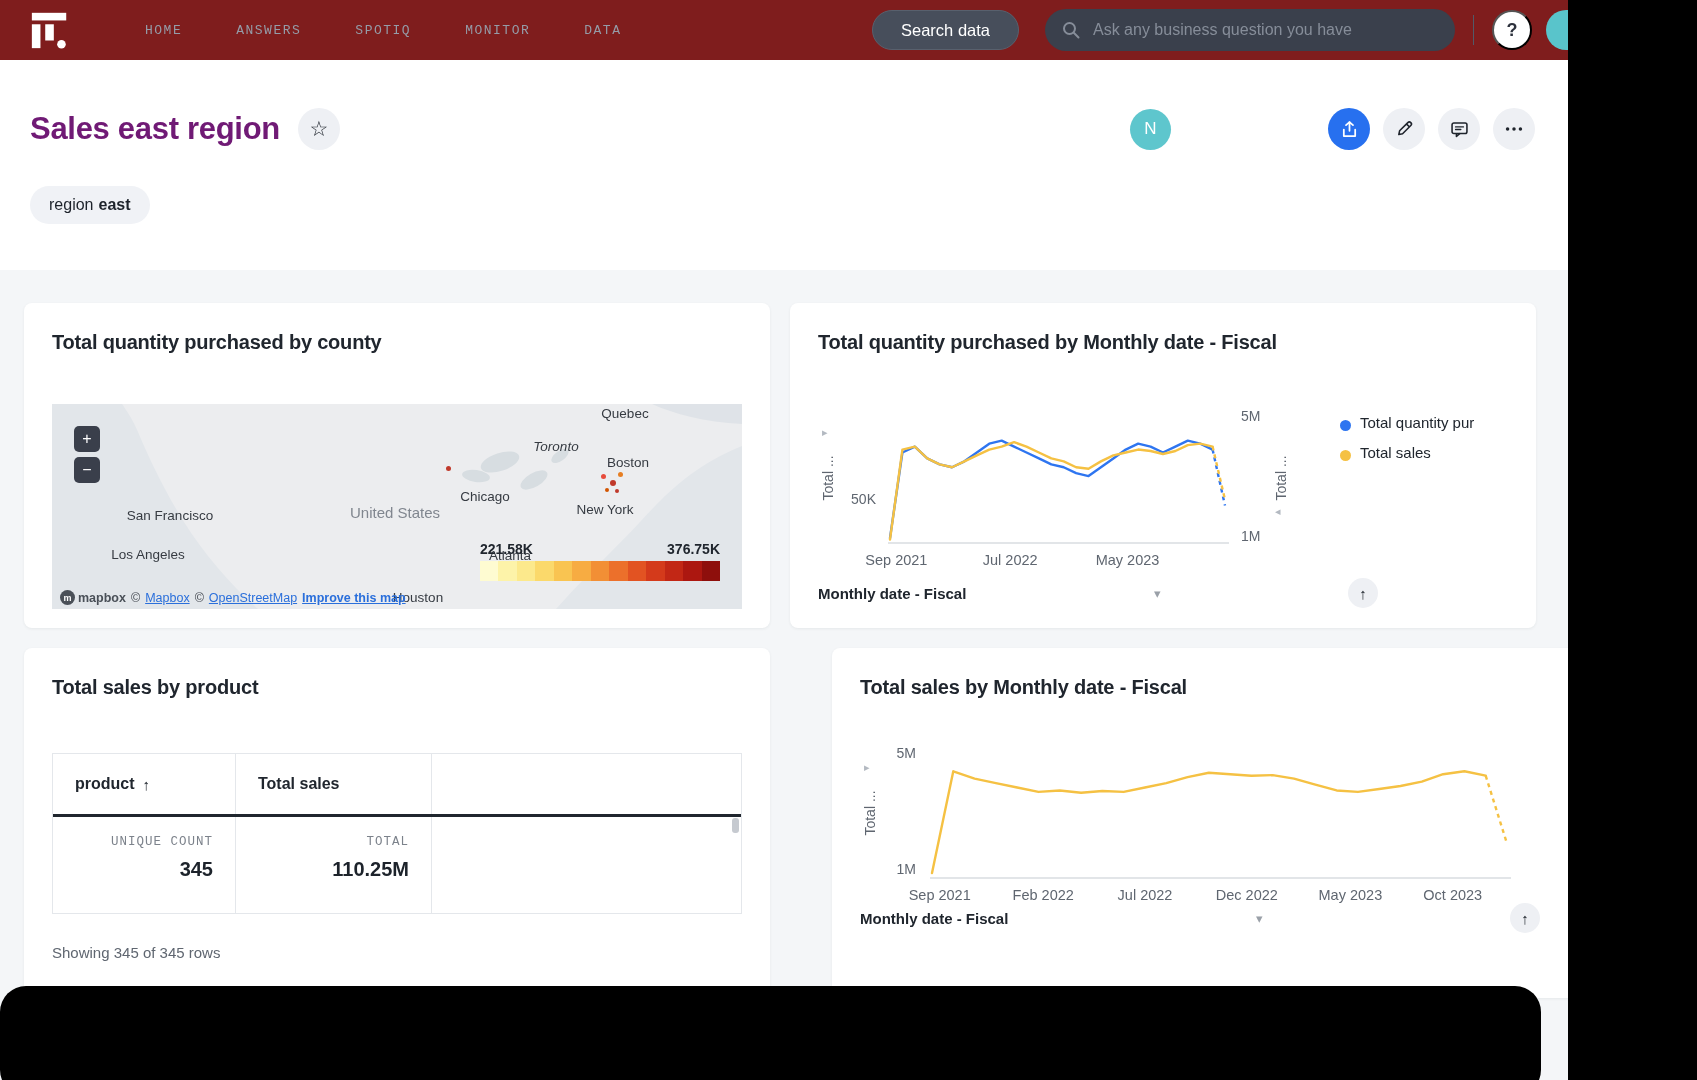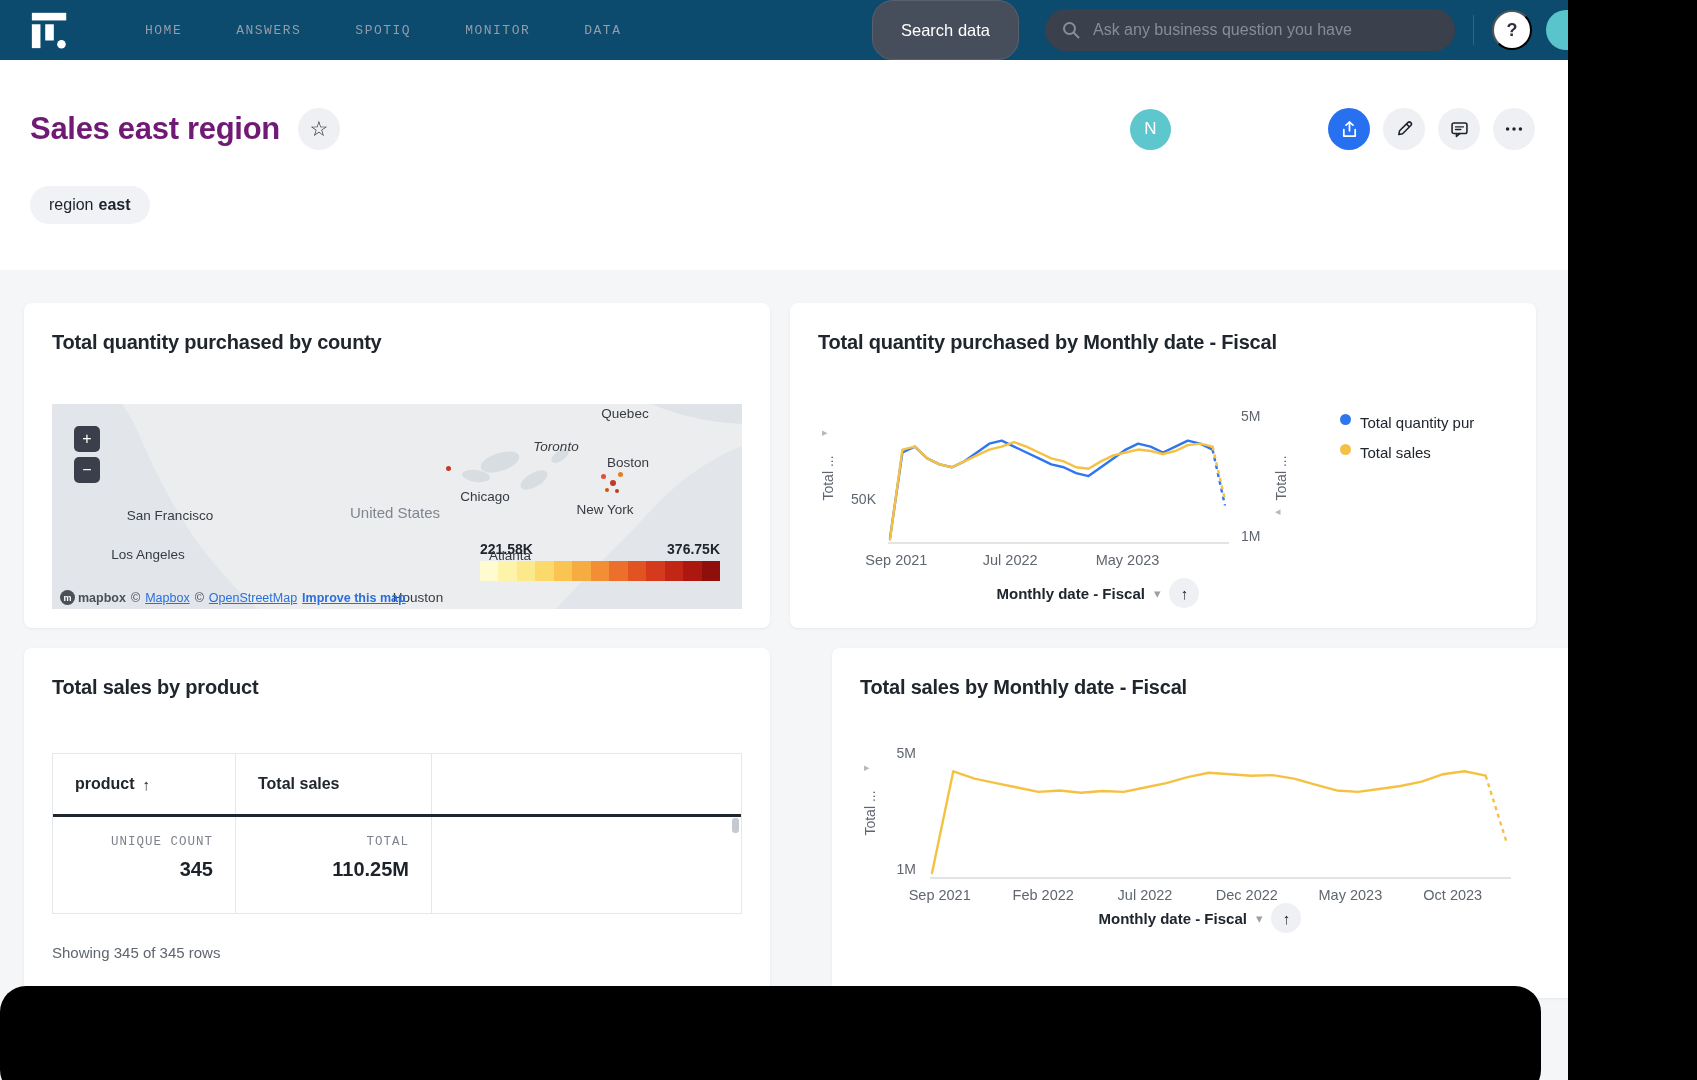--- a/index.html
+++ b/index.html
@@ -4,29 +4,29 @@
 <style>
   * { box-sizing: border-box; }
   html,body { margin:0; padding:0; }
   body {
     width:1697px; height:1080px; position:relative; overflow:hidden;
     background:#000; font-family:"Liberation Sans", sans-serif; color:#1d232b;
   }
   .app { position:absolute; left:0; top:0; width:1568px; height:1080px; background:#f4f6f8; overflow:hidden; }
 
   
-  .topnav { position:absolute; left:0; top:0; width:100%; height:60px; background:#0c4a6e;
+  .topnav { position:absolute; left:0; top:0; width:100%; height:60px; background:#7f1d1d;
             display:flex; align-items:center; padding-left:28px; overflow:hidden; }
   .logo { width:44px; height:42px; margin-right:46px; flex-shrink:0; }
   .nav-items { display:flex; height:60px; }
   .nav-item { display:flex; align-items:center; padding:0 27px; font-family:"Liberation Mono", monospace;
               font-size:13px; letter-spacing:1.5px; color:#959ca8; position:relative; cursor:pointer; white-space:nowrap; }
   .nav-item.active { color:#fff; font-weight:700; }
   .nav-item.active::after { content:""; position:absolute; left:0; right:0; bottom:0; height:3px; background:#fff; }
-  .search-btn { margin-left:auto; height:60px; padding:4px 28px; border-radius:21px; background:#474e5b;
+  .search-btn { margin-left:auto; height:40px; padding:4px 28px; border-radius:21px; background:#474e5b;
                 border:1px solid #58606d; color:#fff; font-size:16.5px; display:flex; align-items:center; cursor:pointer; }
   .ask-wrap { width:410px; height:42px; margin-left:26px; border-radius:21px; background:#3a404c;
               display:flex; align-items:center; gap:10px; padding:0 16px; flex-shrink:0; }
   .ask-wrap input { flex:1; background:transparent; border:none; outline:none; color:#c7ccd4; font-size:16px; }
   .ask-wrap input::placeholder { color:#868d99; }
   .nav-divider { width:1px; height:30px; background:#525a68; margin:0 18px; flex-shrink:0; }
   .help-btn { width:40px; height:40px; border-radius:50%; background:#fff; color:#2c313c; font-weight:700;
               font-size:18px; display:flex; align-items:center; justify-content:center; flex-shrink:0; cursor:pointer; }
   .nav-avatar { width:40px; height:40px; border-radius:50%; background:#59c4cb; margin-left:14px; margin-right:-18px; flex-shrink:0; }
 
@@ -84,23 +84,23 @@
   .tick-col .t50 { position:absolute; right:10px; top:60%; }
   .tick-col.rt { width:40px; }
   .tick-col.rt .top-t { position:absolute; left:10px; top:-4px; }
   .tick-col.rt .bot-t { position:absolute; left:10px; bottom:0; }
   .tick-col.lt .top-t { position:absolute; right:12px; top:-2px; }
   .tick-col.lt .bot-t { position:absolute; right:12px; bottom:2px; }
   .plot { position:relative; }
   .plot svg { display:block; cursor:crosshair; }
   .x-lab { position:absolute; top:calc(100% + 8px); transform:translateX(-50%); font-size:14.5px; color:#5f6670; white-space:nowrap; }
   .legend-col { margin-left:auto; width:168px; padding-top:2px; }
-  .legend-item { display:flex; align-items:flex-start; gap:9px; margin-bottom:13px; font-size:15px; color:#20262e; white-space:nowrap; overflow:hidden; }
+  .legend-item { display:flex; align-items:flex-end; gap:9px; margin-bottom:13px; font-size:15px; color:#20262e; white-space:nowrap; overflow:hidden; }
   .legend-dot { width:11px; height:11px; border-radius:50%; flex-shrink:0; }
-  .chart-footer { display:flex; align-items:center; justify-content:center; gap:9px; }
+  .chart-footer { display:flex; align-items:center; justify-content:space-between; gap:9px; }
   .cf-qty { width:560px; margin-top:34px; }
   .cf-sales { width:680px; margin-top:24px; }
   .chart-footer .cf-label { font-size:15px; font-weight:700; color:#20262e; }
   .chart-footer .caret { color:#9aa0a8; font-size:13px; cursor:pointer; }
   .up-btn { width:30px; height:30px; border-radius:50%; background:#eef0f4; border:none; font-size:15px;
             font-weight:700; color:#20262e; display:flex; align-items:center; justify-content:center; cursor:pointer; }
 
   
   .ts-table { margin-top:54px; border:1px solid #e4e7eb; position:relative; }
   .t-head { display:grid; grid-template-columns:183px 196px 1fr; border-bottom:3px solid #20262e; }

